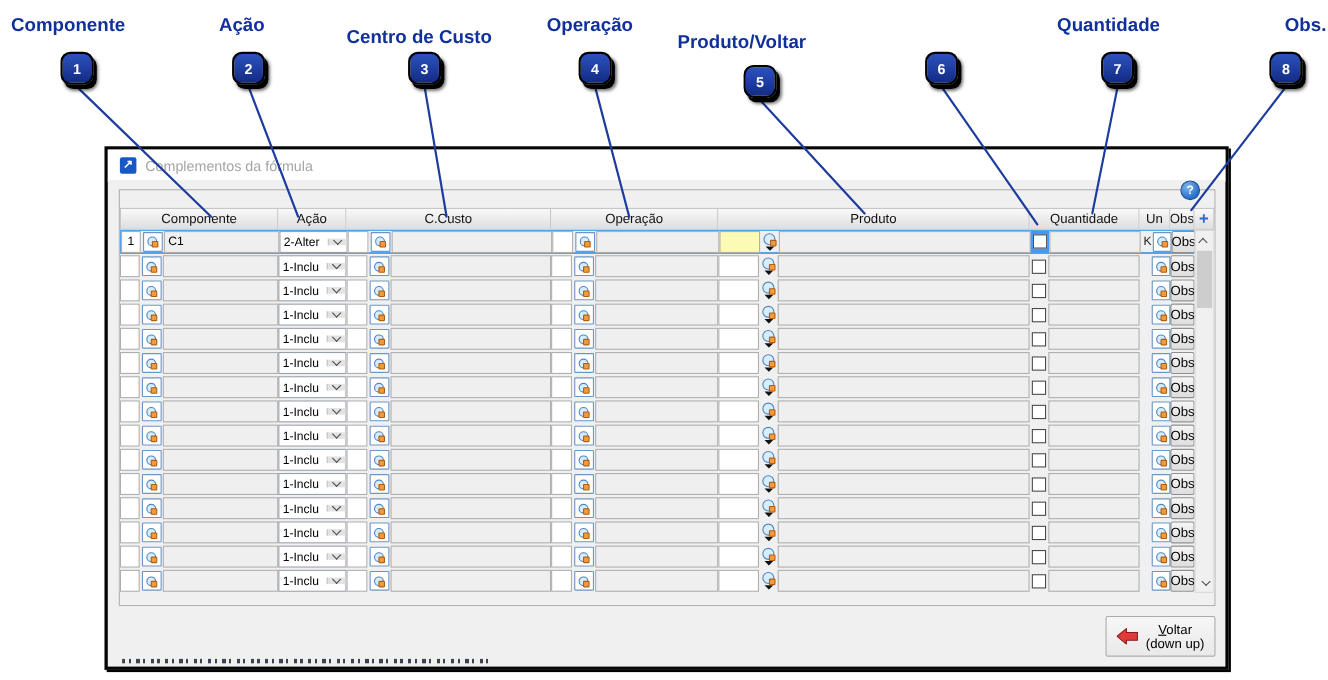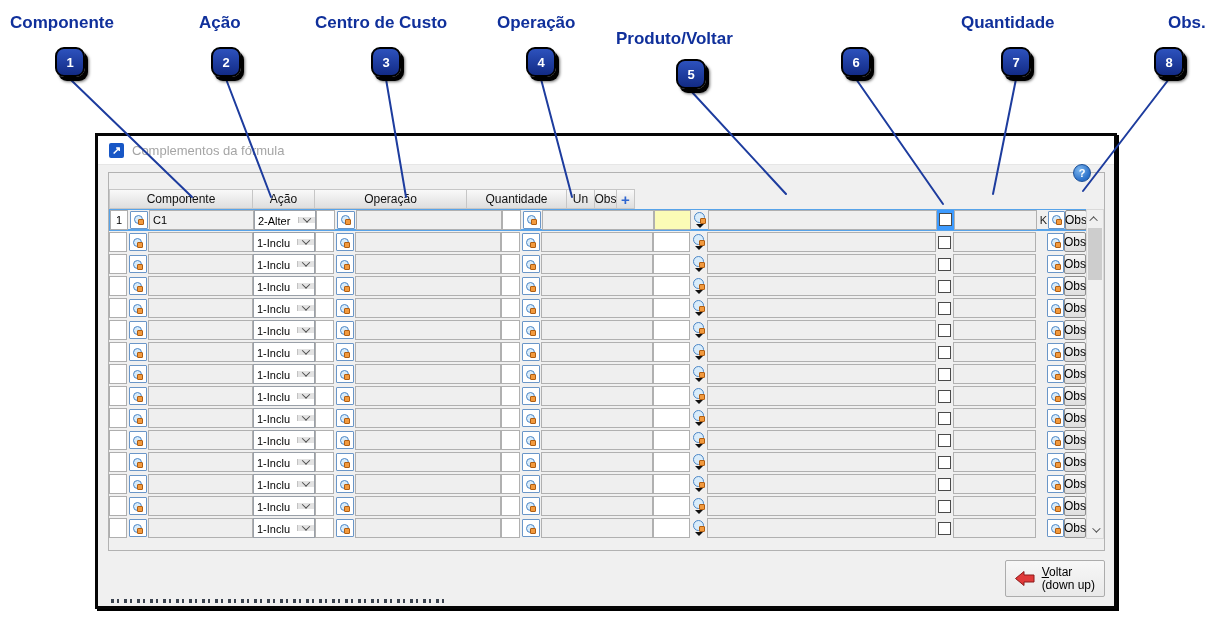--- a/index.html
+++ b/index.html
@@ -95,31 +95,31 @@
   .chev-dn { width:6px; height:6px; border-right:1.5px solid #505050; border-bottom:1.5px solid #505050;
              transform:rotate(45deg) translateY(-2px); }
   .sc-thumb { position:absolute; left:1px; top:18px; width:14px; height:52px; background:#cdcdcd; }
 
   
   #footer { position:absolute; right:9px; bottom:9px; display:flex; gap:5px; }
   .nav-btn { height:37px; border:1px solid #acacac; border-radius:2px;
              background:linear-gradient(#f7f7f7,#e9e9e9); display:flex; align-items:center;
              gap:7px; padding:0 9px; }
   .nav-txt { font-size:12px; color:#000; line-height:13px; }
-  .nav-txt .l1 { display:block; }
+  .nav-txt .l1 { display:block;text-align:center; }
   .nav-txt .l1::first-letter { text-decoration:underline; }
   #clipped-text { position:absolute; left:13px; bottom:3px; width:335px; height:4px;
                   overflow:hidden; opacity:.85;
                   background:repeating-linear-gradient(90deg,#1c2634 0 3px,transparent 3px 6px,
                              #1c2634 6px 8px, transparent 8px 13px); }
 
   
   #co1 .co-label{left:10px;top:13px}   #co1 .co-badge{left:55px;top:47px}
   #co2 .co-label{left:199px;top:13px}  #co2 .co-badge{left:211px;top:47px}
-  #co3 .co-label{left:315px;top:13px}  #co3 .co-badge{left:371px;top:47px}
+  #co3 .co-label{left:315px;top:24px}  #co3 .co-badge{left:371px;top:47px}
   #co4 .co-label{left:497px;top:13px}  #co4 .co-badge{left:526px;top:47px}
   #co5 .co-label{left:616px;top:29px}  #co5 .co-badge{left:676px;top:59px}
   #co6 .co-label{left:764px;top:13px}  #co6 .co-badge{left:841px;top:47px}
   #co7 .co-label{left:961px;top:13px}  #co7 .co-badge{left:1001px;top:47px}
   #co8 .co-label{left:1168px;top:13px} #co8 .co-badge{left:1154px;top:47px}
 </style>
 </head>
 <body>
 
 <div id="stage">
@@ -184,21 +184,23 @@
       <span id="title">Complementos da fórmula</span>
     </div>
 
     <div id="panel">
       <div id="help">?</div>
 
       <div id="tablewrap">
         <div id="thead">
           <div class="hcell h1">Componente</div>
           <div class="hcell h2">Ação</div>
+          <div class="hcell h3">C.Custo</div>
           <div class="hcell h4">Operação</div>
+          <div class="hcell h5">Produto</div>
           <div class="hcell h6">Quantidade</div>
           <div class="hcell h7">Un</div>
           <div class="hcell h8">Obs</div>
           <div class="hcell h9">+</div>
         </div>
         <div id="rows">
     <div class="row sel">
       <div class="cell c-rn">1</div>
       <div class="cell c-btn">
         <span class="sbtn">

